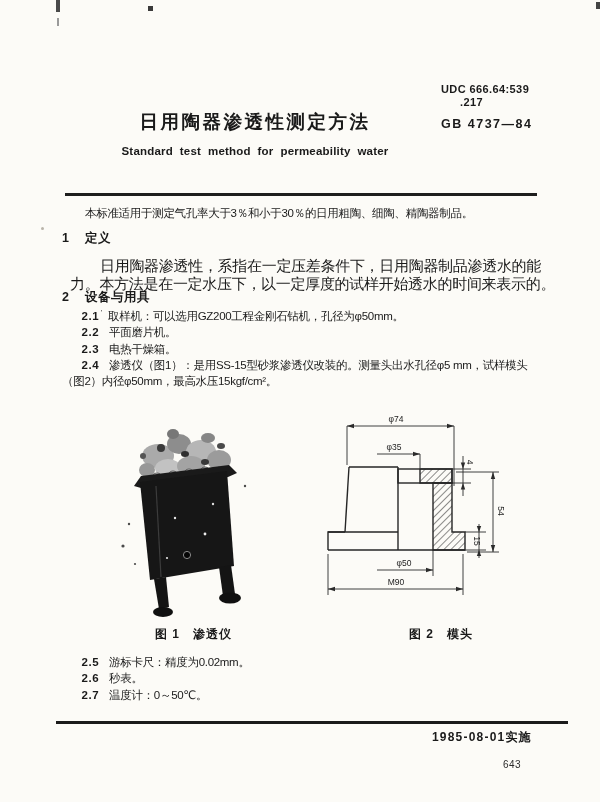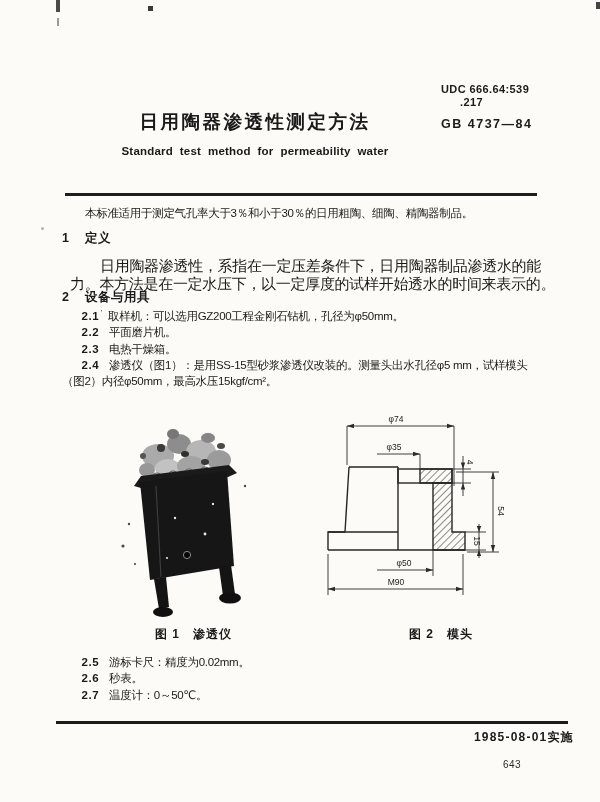--- a/index.html
+++ b/index.html
@@ -51,21 +51,21 @@
   .fig1{position:absolute;left:113px;top:426px;}
   .fig2{position:absolute;left:316px;top:408px;}
   .cap{position:absolute;font-size:12px;font-weight:bold;letter-spacing:1px;}
   .cap1{left:155px;top:626px;}
   .cap2{left:385px;top:626px;margin-left:24px;}
   svg text{font-family:"Liberation Sans","DejaVu Sans",sans-serif;font-size:8.5px;fill:#222;}
 
   
   .rule-bottom{position:absolute;left:56px;top:721px;width:512px;height:2.8px;background:#1b1b1b;}
   .foot-left{position:absolute;left:58px;top:729px;font-size:12px;font-weight:bold;letter-spacing:1px;}
-  .foot-right{position:absolute;left:432px;top:729px;font-size:12px;font-weight:bold;letter-spacing:1.2px;margin-left:42px;}
+  .foot-right{position:absolute;left:432px;top:729px;font-size:12px;font-weight:bold;letter-spacing:1.2px;}
   .pagenum{position:absolute;left:503px;top:759px;font-size:10px;letter-spacing:.5px;color:#2c2c2c;}
 </style>
 </head>
 <body>
 
 <div class="page">
 
   <span class="art a1"></span>
   <span class="art a2"></span>
   <span class="art a3"></span>

